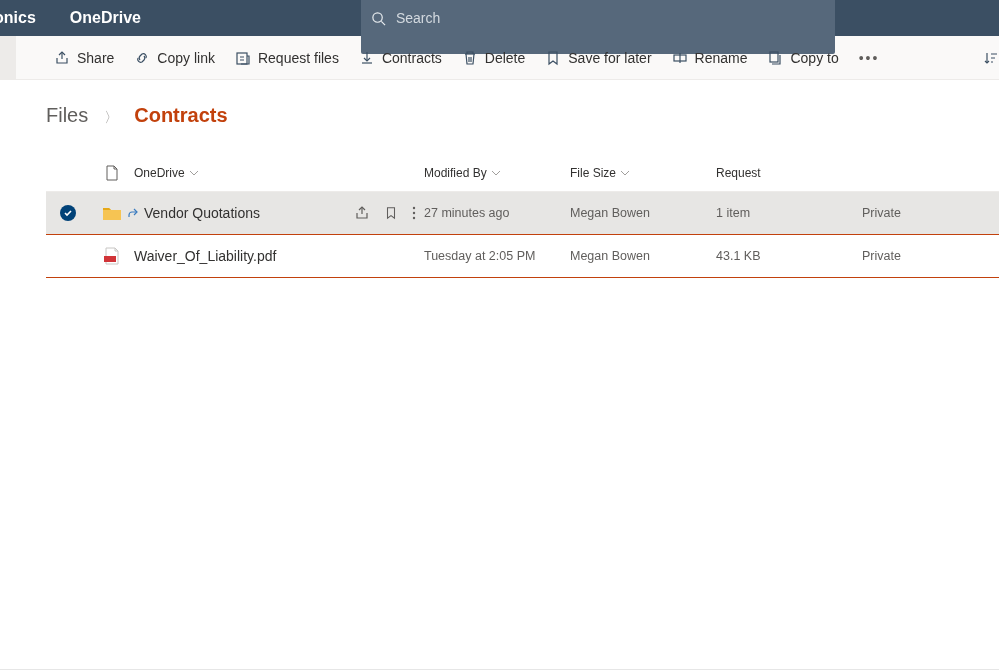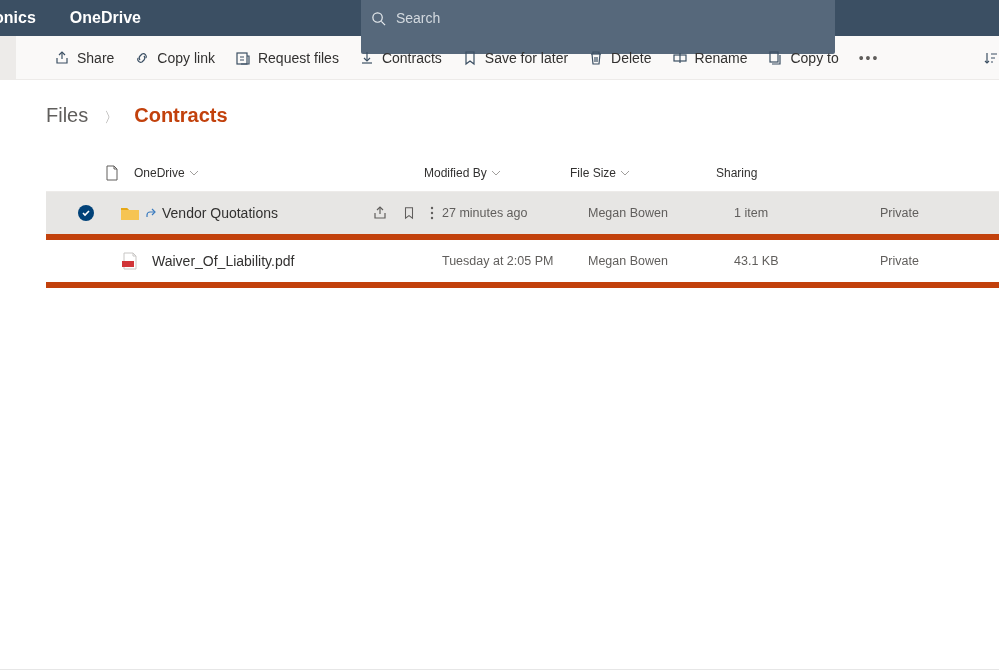--- a/index.html
+++ b/index.html
@@ -134,24 +134,23 @@
     display: flex;
     align-items: center;
     gap: 4px;
     cursor: pointer;
     color:#323130;
   }
   .col-header svg.chev { color:#a19f9d; }
   .col-icon-header { display:flex; justify-content:center; }
 
   .list-row {
-    border-bottom: 6px solid #c2410c;
+    border-bottom: 1px solid #c2410c;
     font-size: 14px;
     color:#323130;
-    padding-left:18px;
   }
   .list-row.selected { background: #e7e6e4; }
   .sel-cell { display:flex; justify-content:center; }
   .sel-circle {
     width:16px; height:16px; border-radius:50%;
     background:#014278;
     display:flex; align-items:center; justify-content:center;
   }
   .icon-cell { display:flex; justify-content:center; }
   .name-cell {
@@ -214,32 +213,32 @@
     <div class="cmd">
       <svg width="16" height="16" viewBox="0 0 16 16" fill="none" stroke="currentColor" stroke-width="1.2">
         <path d="M8 2v8"></path>
           <path d="M5 8l3 3 3-3"></path>
           <path d="M3 13h10"></path>
       </svg>
       <span>Contracts</span>
     </div>
     <div class="cmd">
       <svg width="16" height="16" viewBox="0 0 16 16" fill="none" stroke="currentColor" stroke-width="1.2">
-        <path d="M4 2h8v12l-4-3-4 3z"></path>
-      </svg>
-      <span>Save for later</span>
-    </div>
-    <div class="cmd">
-      <svg width="16" height="16" viewBox="0 0 16 16" fill="none" stroke="currentColor" stroke-width="1.2">
         <path d="M3 4h10"></path>
           <path d="M5 4V2h6v2"></path>
           <path d="M4 4l1 10h6l1-10"></path>
           <path d="M7 7v5M9 7v5"></path>
       </svg>
       <span>Delete</span>
+    </div>
+    <div class="cmd">
+      <svg width="16" height="16" viewBox="0 0 16 16" fill="none" stroke="currentColor" stroke-width="1.2">
+        <path d="M4 2h8v12l-4-3-4 3z"></path>
+      </svg>
+      <span>Save for later</span>
     </div>
     <div class="cmd">
       <svg width="16" height="16" viewBox="0 0 16 16" fill="none" stroke="currentColor" stroke-width="1.2">
         <rect x="2" y="5" width="12" height="6"></rect>
           <path d="M8 3v10"></path>
       </svg>
       <span>Rename</span>
     </div>
     <div class="cmd">
       <svg width="16" height="16" viewBox="0 0 16 16" fill="none" stroke="currentColor" stroke-width="1.2">
@@ -295,21 +294,21 @@
             <path d="M1 3l4 4 4-4"></path>
           </svg>
       </div>
       <div class="col-header">
         <span>File Size</span>
         <svg class="chev" width="10" height="10" viewBox="0 0 10 10" fill="none" stroke="currentColor" stroke-width="1">
             <path d="M1 3l4 4 4-4"></path>
           </svg>
       </div>
       <div class="col-header">
-        <span>Sharing</span>
+        <span>Request</span>
       </div>
     </div>
 
     <div class="list-row selected">
       <div class="sel-cell">
         <div class="sel-circle">
           <svg width="10" height="10" viewBox="0 0 10 10" fill="none" stroke="#ffffff" stroke-width="1.6">
               <path d="M2 5l2 2 4-4"></path>
             </svg>
         </div>

